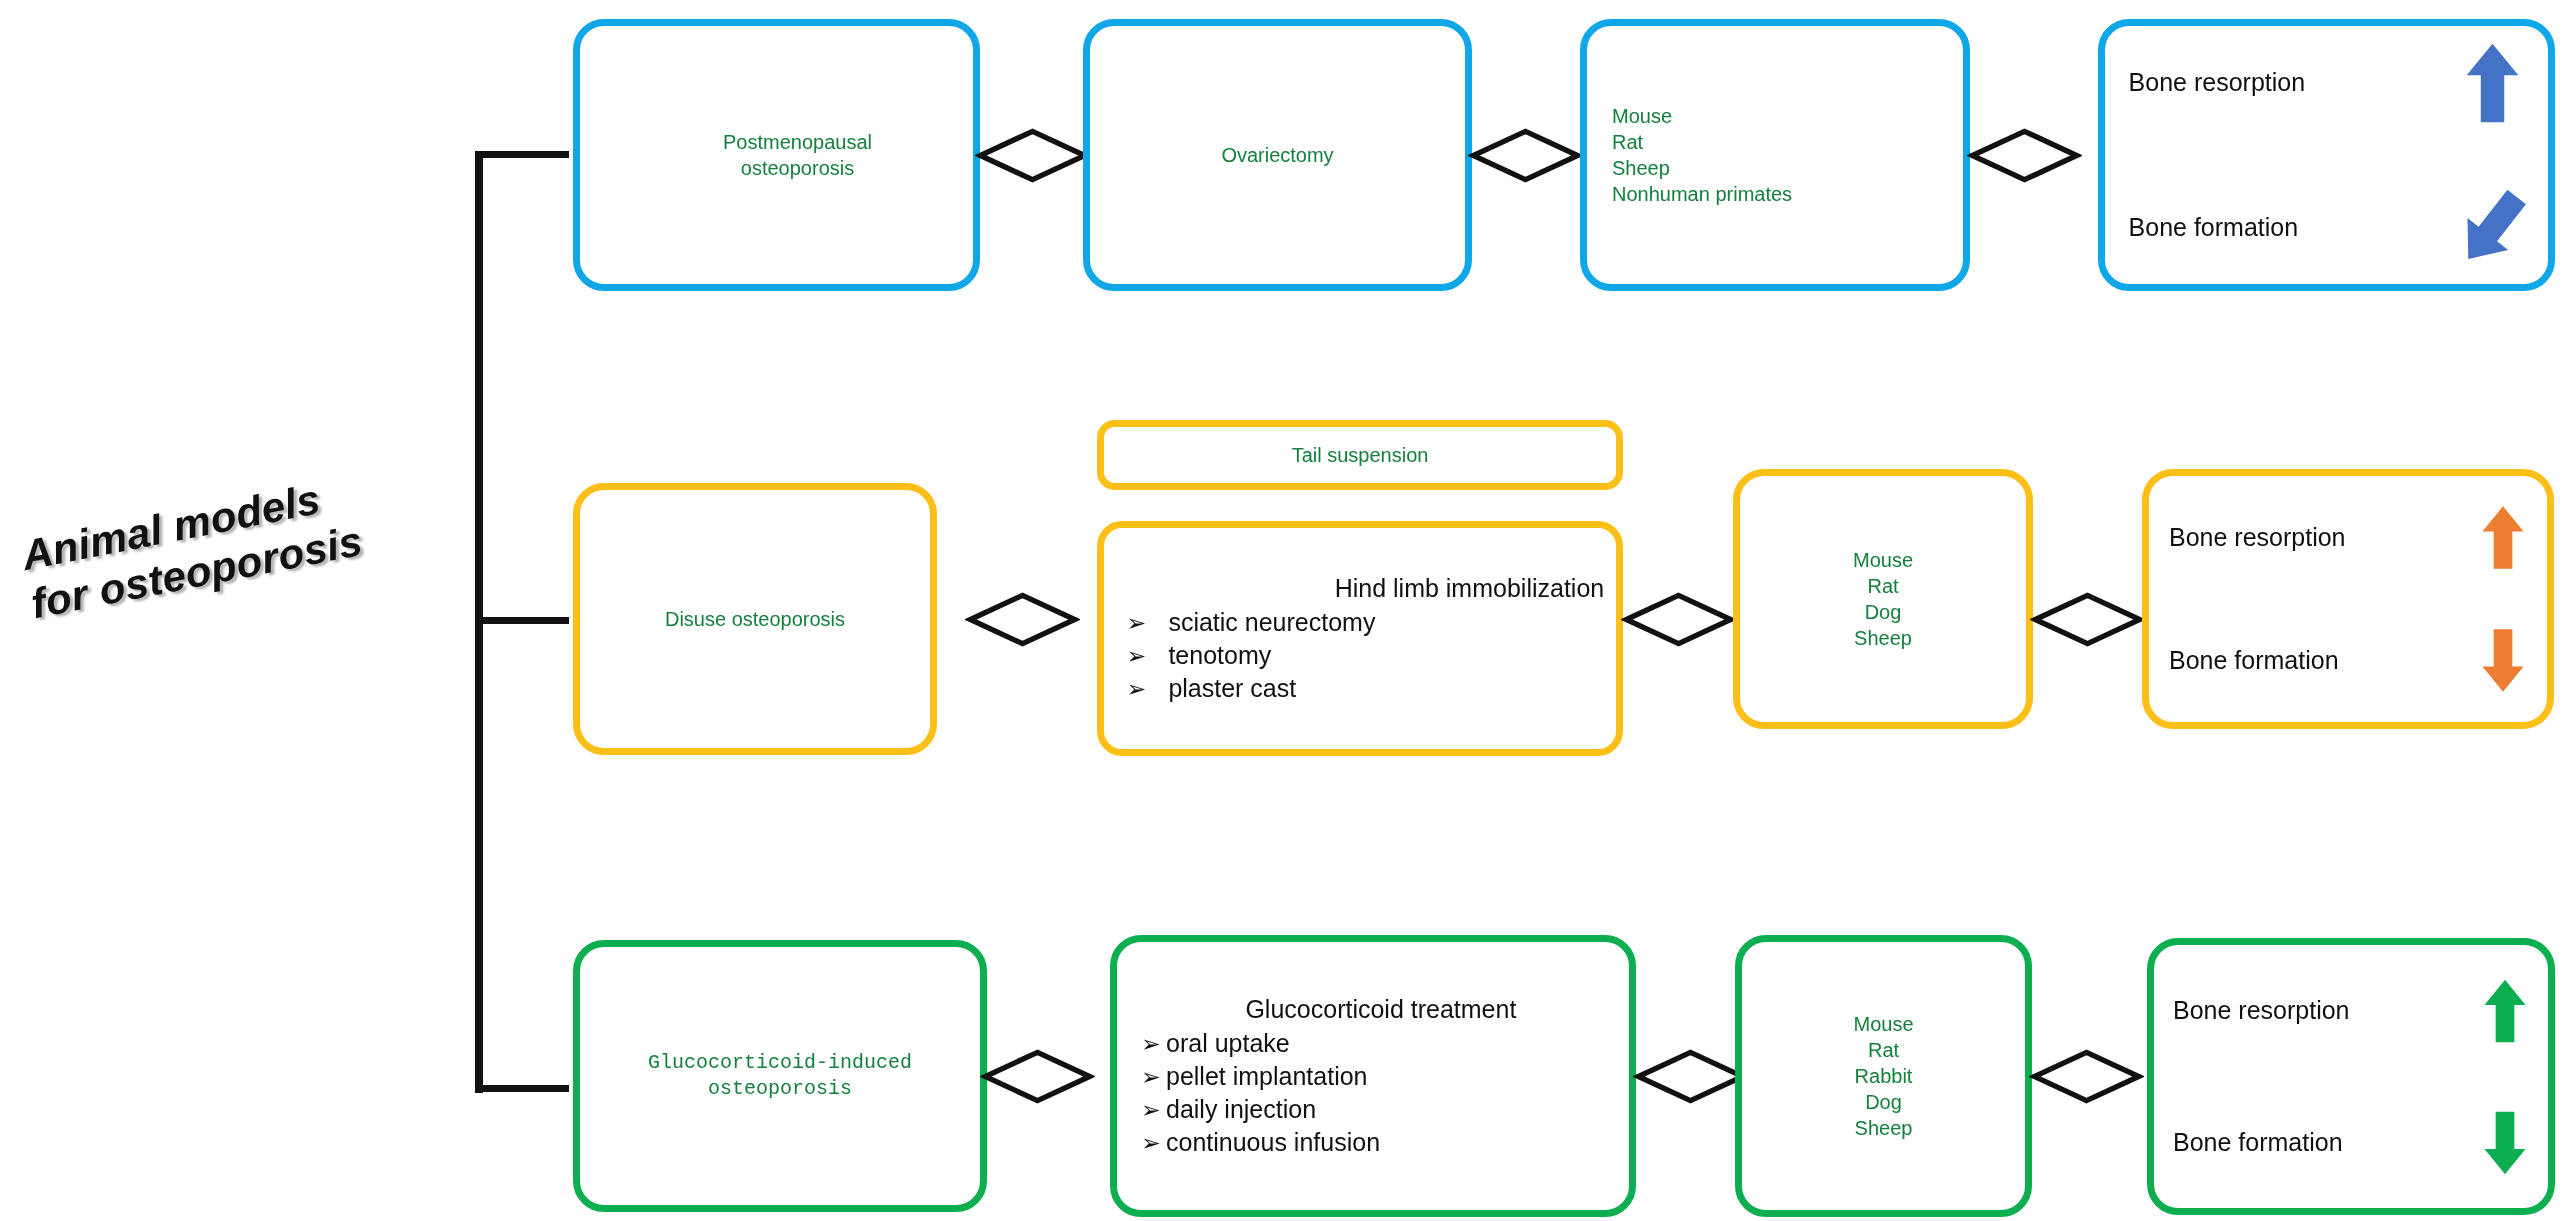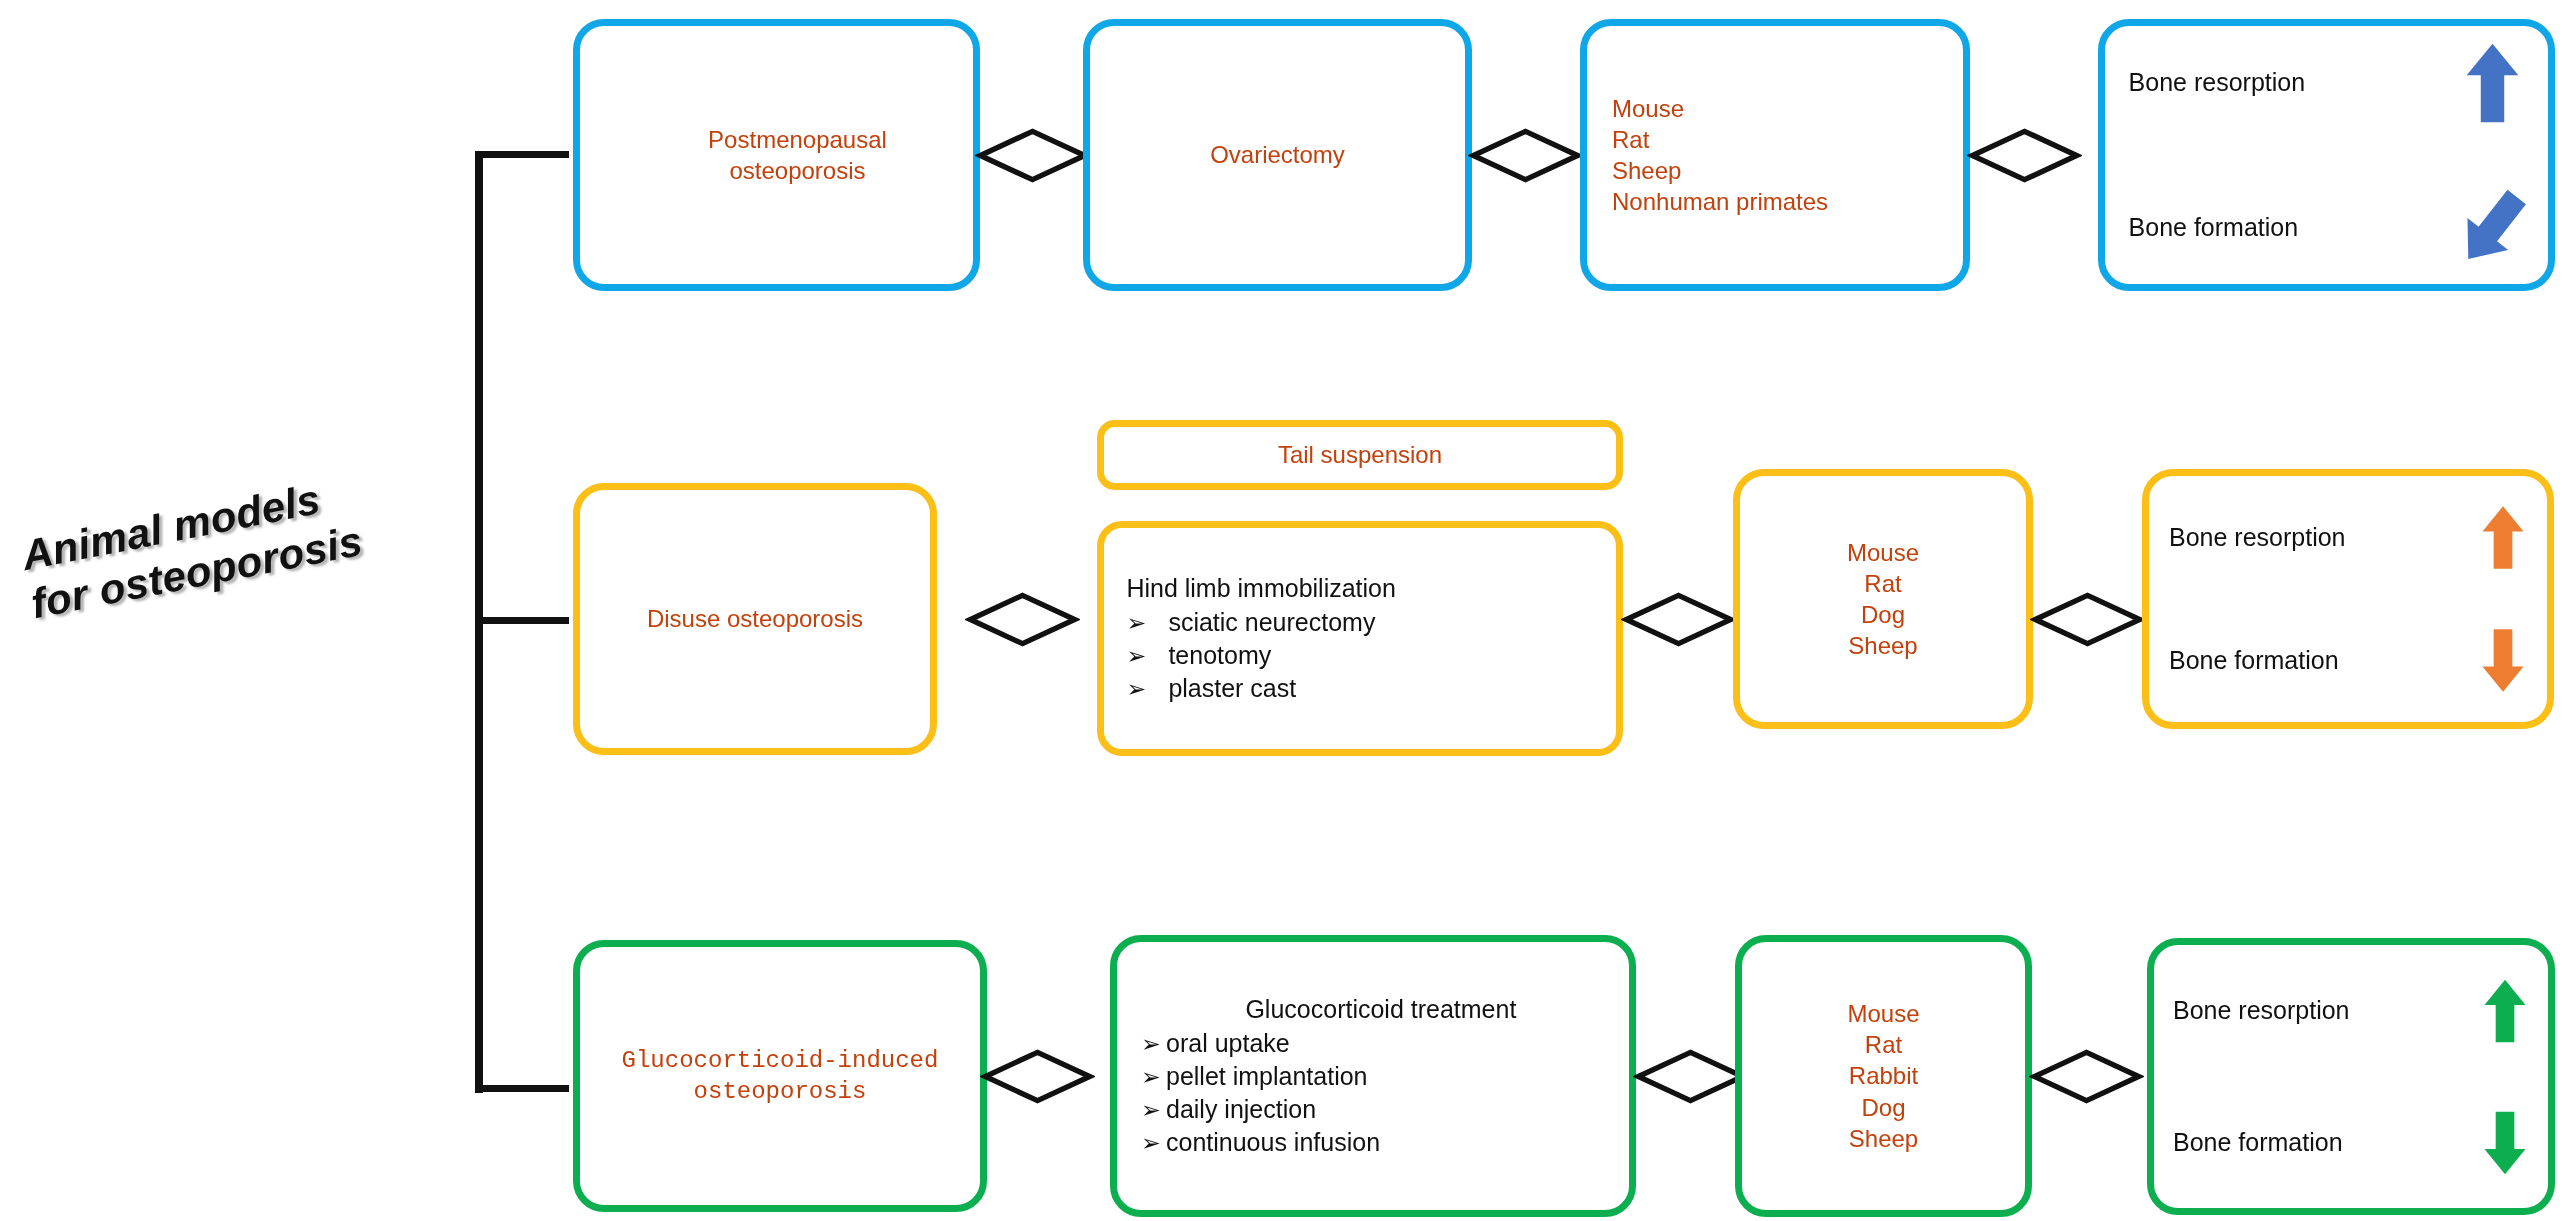--- a/index.html
+++ b/index.html
@@ -31,35 +31,35 @@
   .node.amber { border-color:#FCBF17; border-width:7.7px; }
   .node.green { border-color:#0DAE4F; border-width:7.7px; }
 
   .node-inner{
     width:100%;
     padding:0 15.3px;
     box-sizing:border-box;
   }
 
   .txt{
-    font-size:24px;
+    font-size:20px;
     line-height:1.30;
-    color:#c2410c;
+    color:#15803d;
     white-space:pre-line;
   }
   .txt.center{ text-align:center; }
   .txt.left{ text-align:left; }
   .txt.lines{ white-space:pre-line; }
 
   
   .lead{
     font-size:25px;
     line-height:1.30;
     color:#111;
-    text-align:left;
+    text-align:right;
     margin:0 0 2.4px 0;
   }
   ul.bullets{
     list-style:none;
     margin:0;
     padding:0;
   }
   ul.bullets li{
     font-size:25px;
     line-height:1.32;

